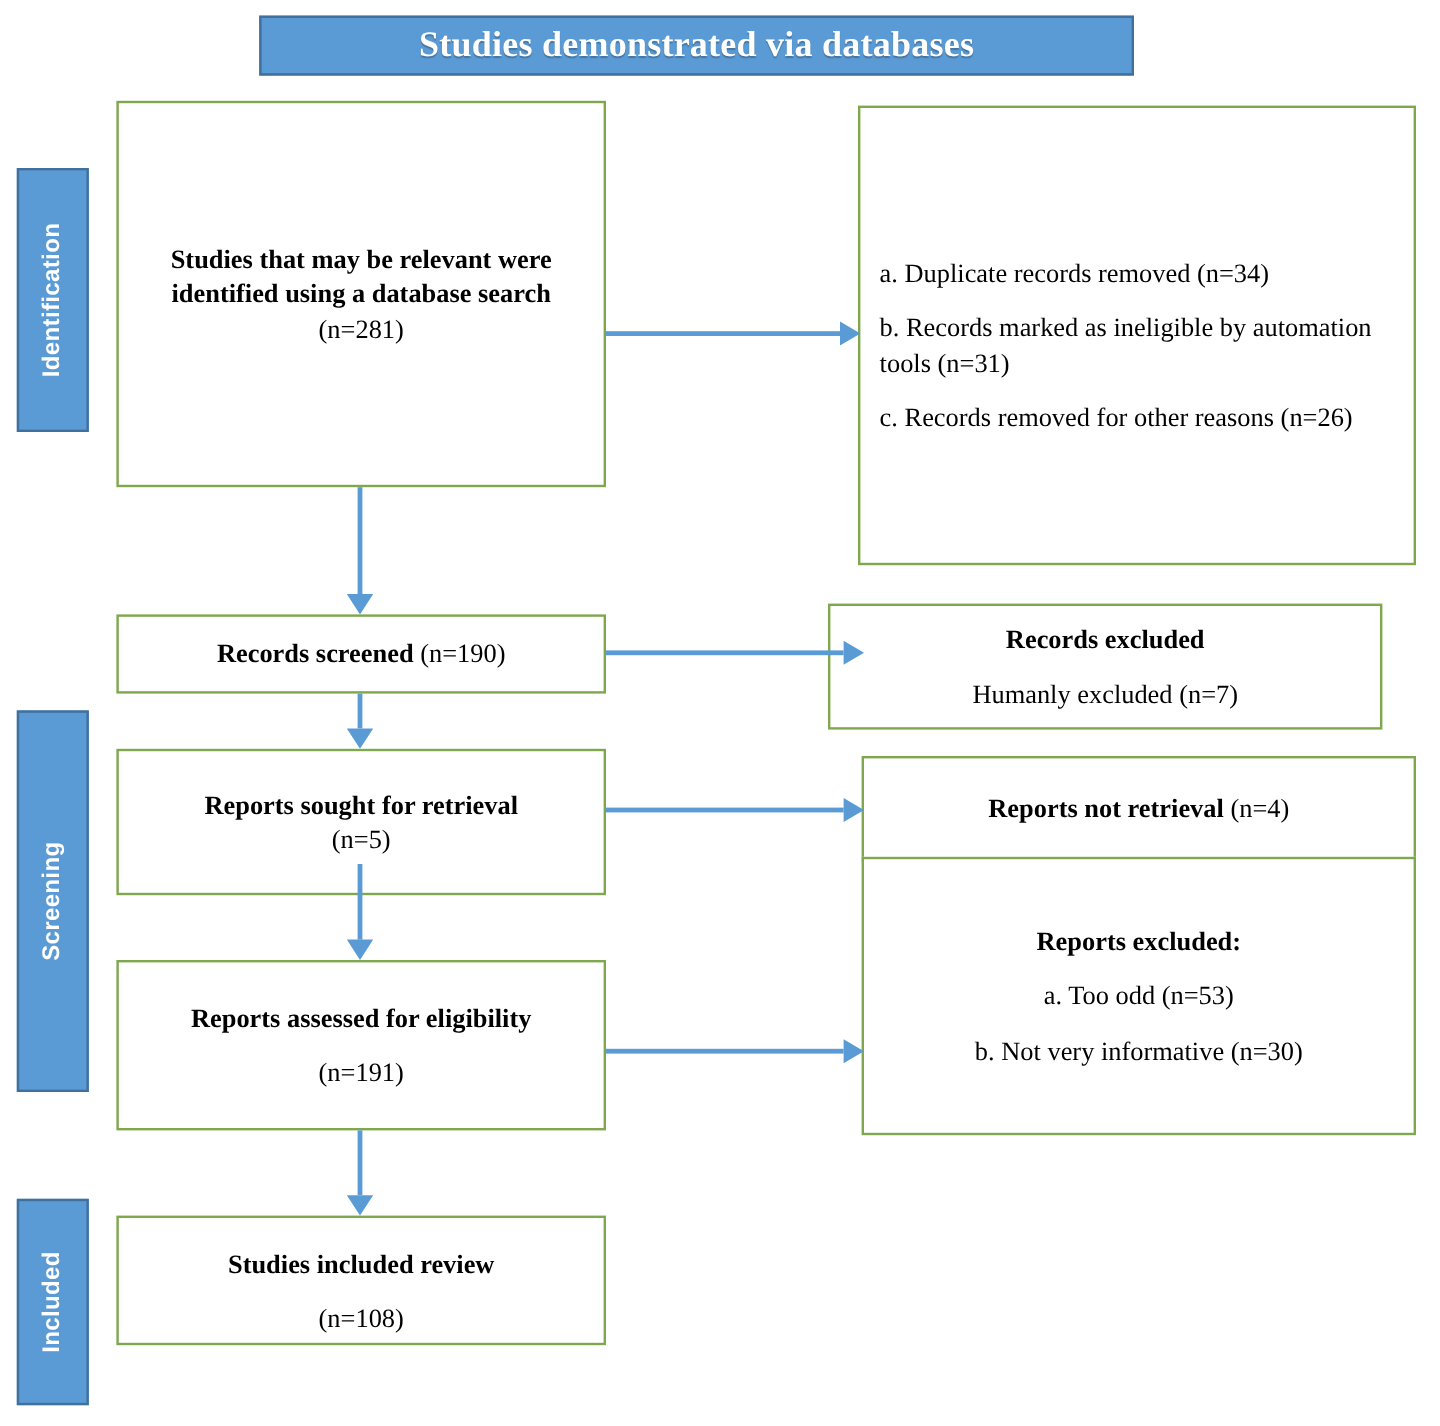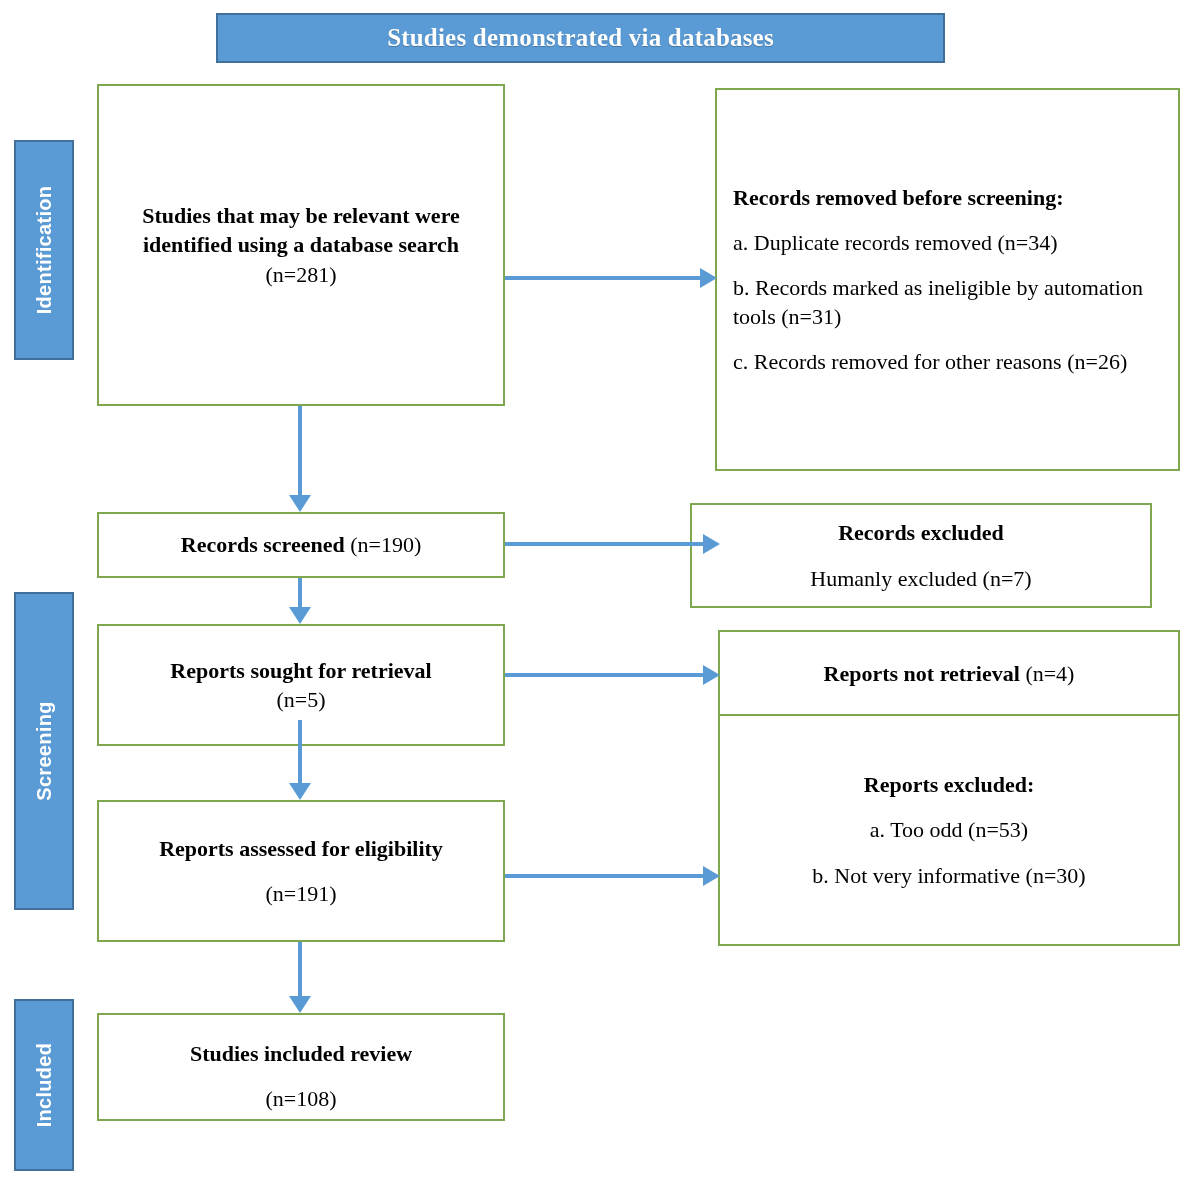--- a/index.html
+++ b/index.html
@@ -24,21 +24,21 @@
     width: 729px;
     height: 50px;
     background: #5B9BD5;
     border: 2px solid #41709C;
     box-sizing: border-box;
     display: flex;
     align-items: center;
     justify-content: center;
     color: #ffffff;
     font-weight: bold;
-    font-size: 25px;
+    font-size: 30px;
     letter-spacing: 0.2px;
     text-shadow: 0 1px 1px rgba(0,0,0,0.25);
   }
 
   
   .stage-band {
     position: absolute;
     background: #5B9BD5;
     border: 2px solid #41709C;
     box-sizing: border-box;
@@ -157,21 +157,20 @@
   </div>
 
   <div class="flow-box center" id="box-identified">
     <p>
       <span class="b">Studies that may be relevant were identified using a database search</span>
       <span class="r">(n=281)</span>
     </p>
   </div>
 
   <div class="flow-box leftal" id="box-removed">
-    <p class="b">Records removed before screening:</p>
     <div class="gap"></div>
     <p class="r">a.   Duplicate records removed (n=34)</p>
     <div class="gap"></div>
     <p class="r">b. Records marked as ineligible by automation tools (n=31)</p>
     <div class="gap"></div>
     <p class="r">c. Records removed for other reasons (n=26)</p>
   </div>
 
   <div class="flow-box center" id="box-screened">
     <p>

